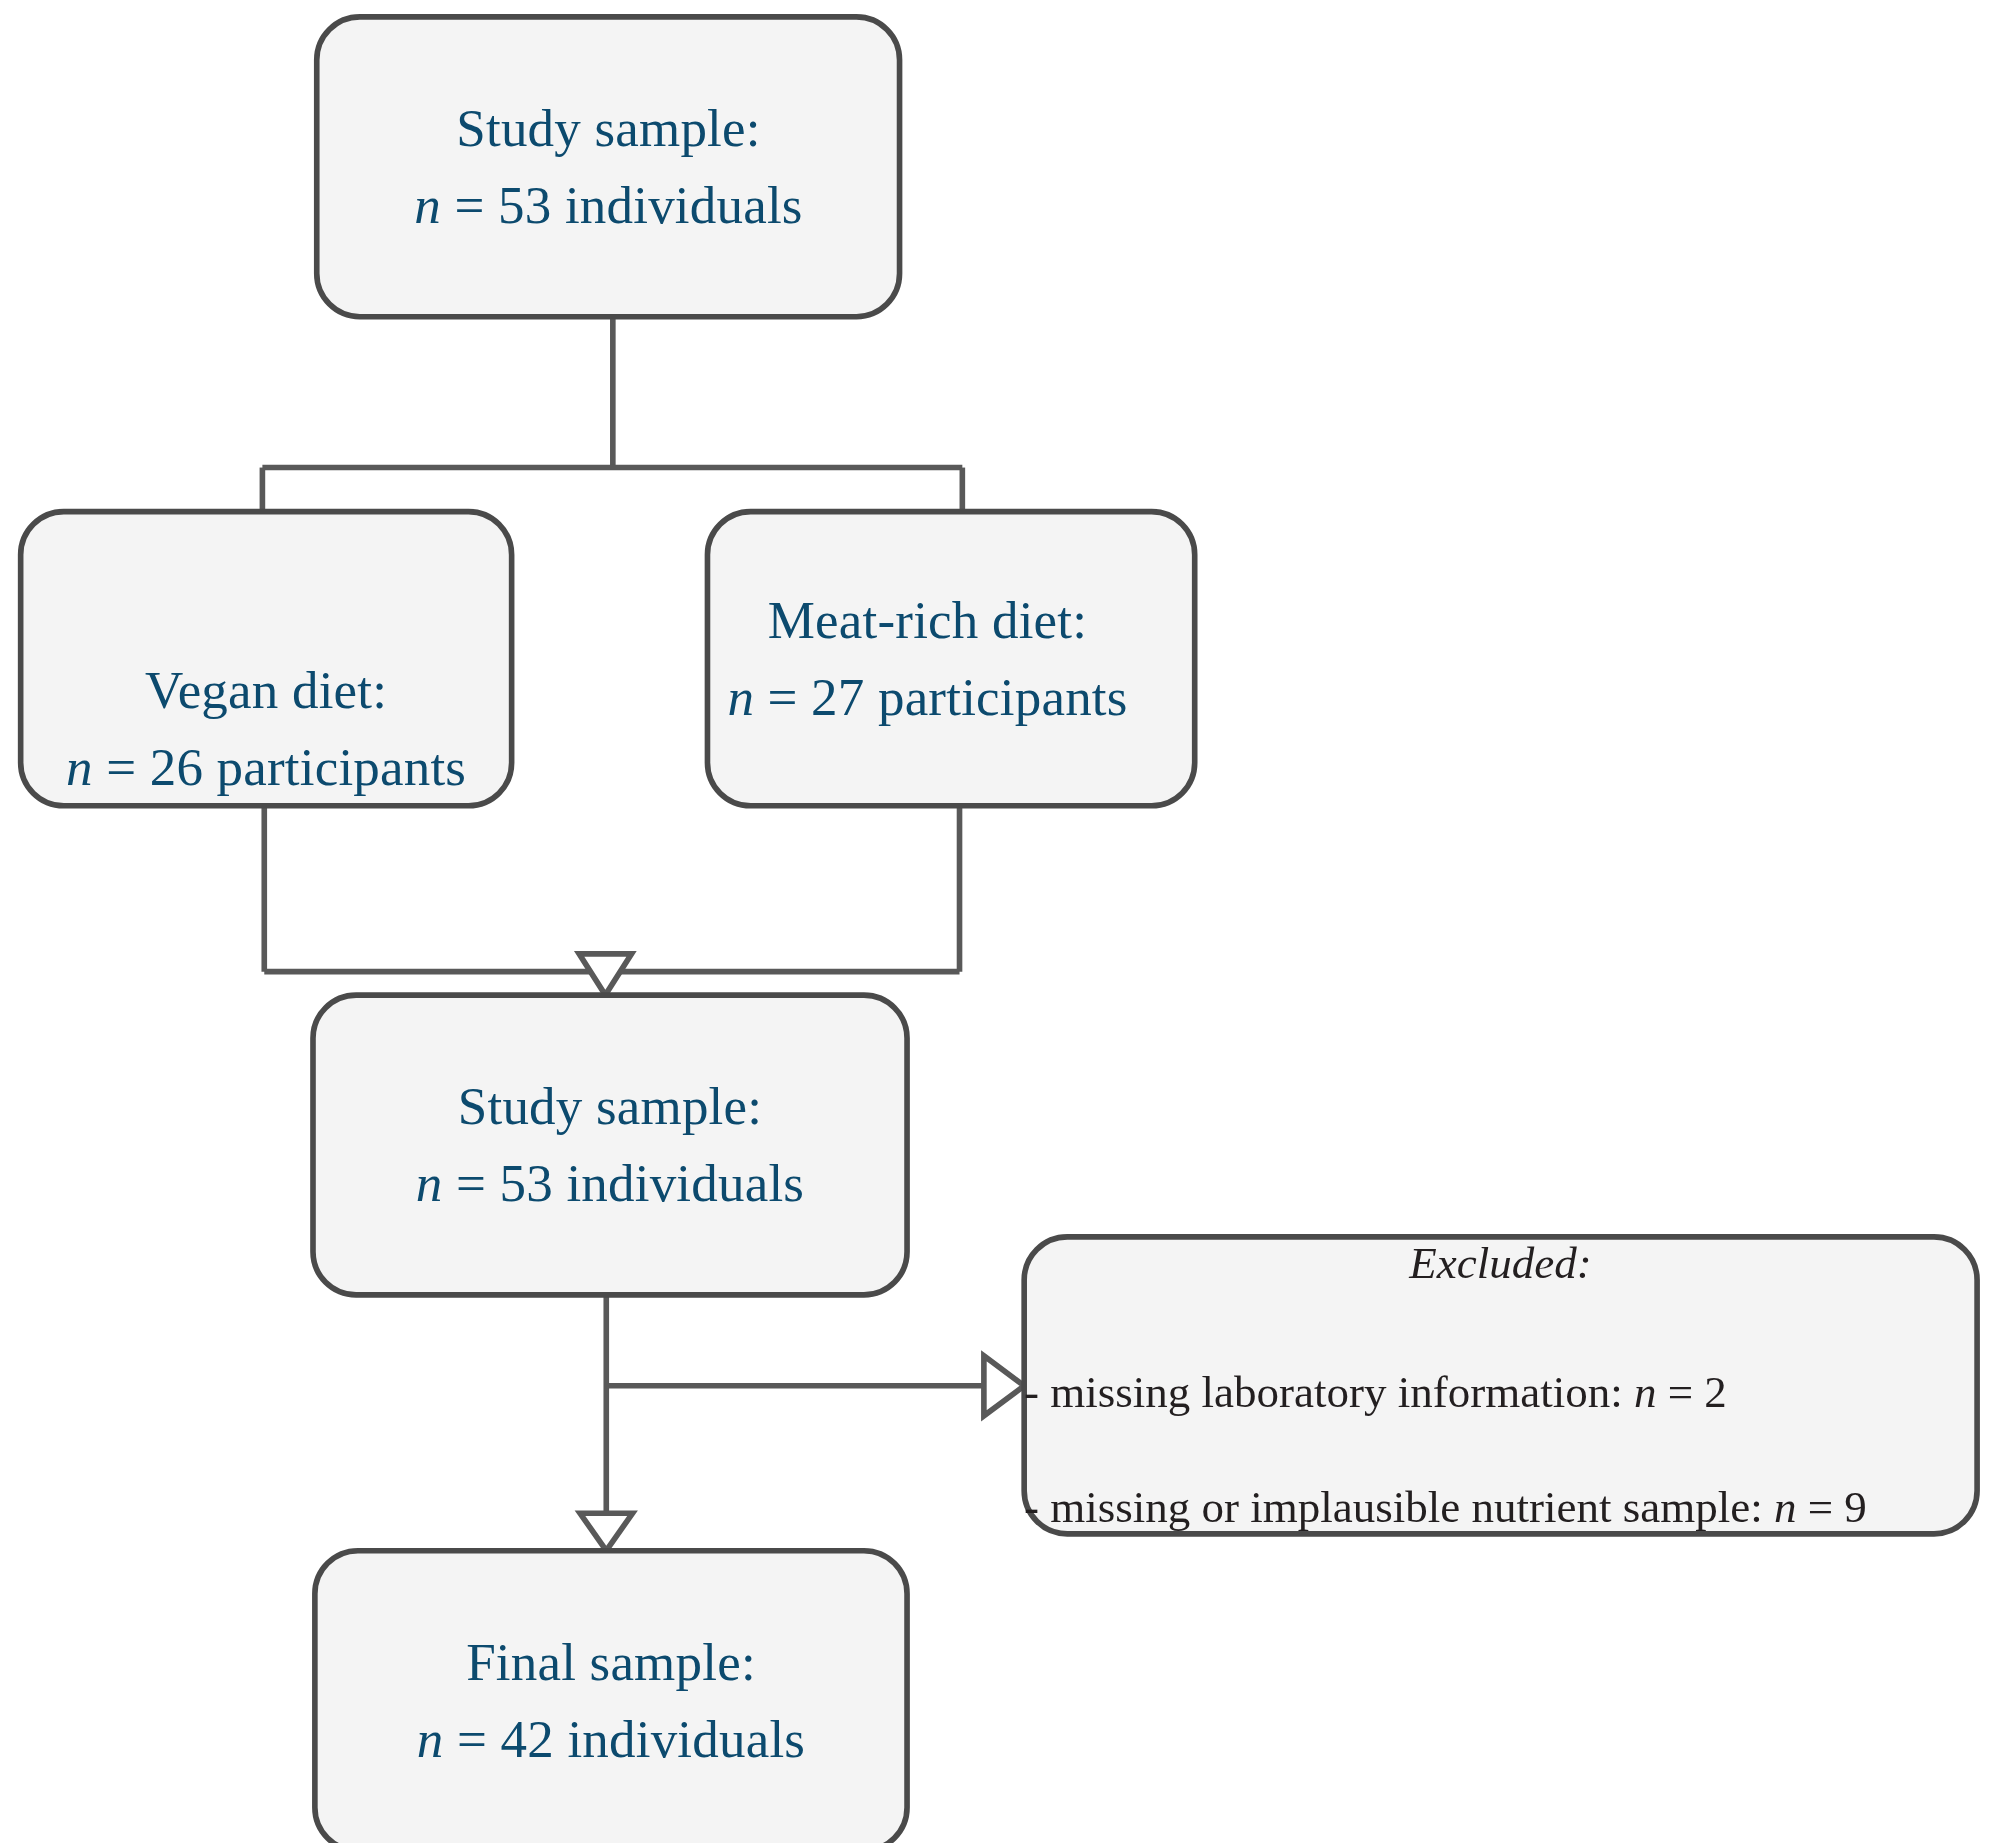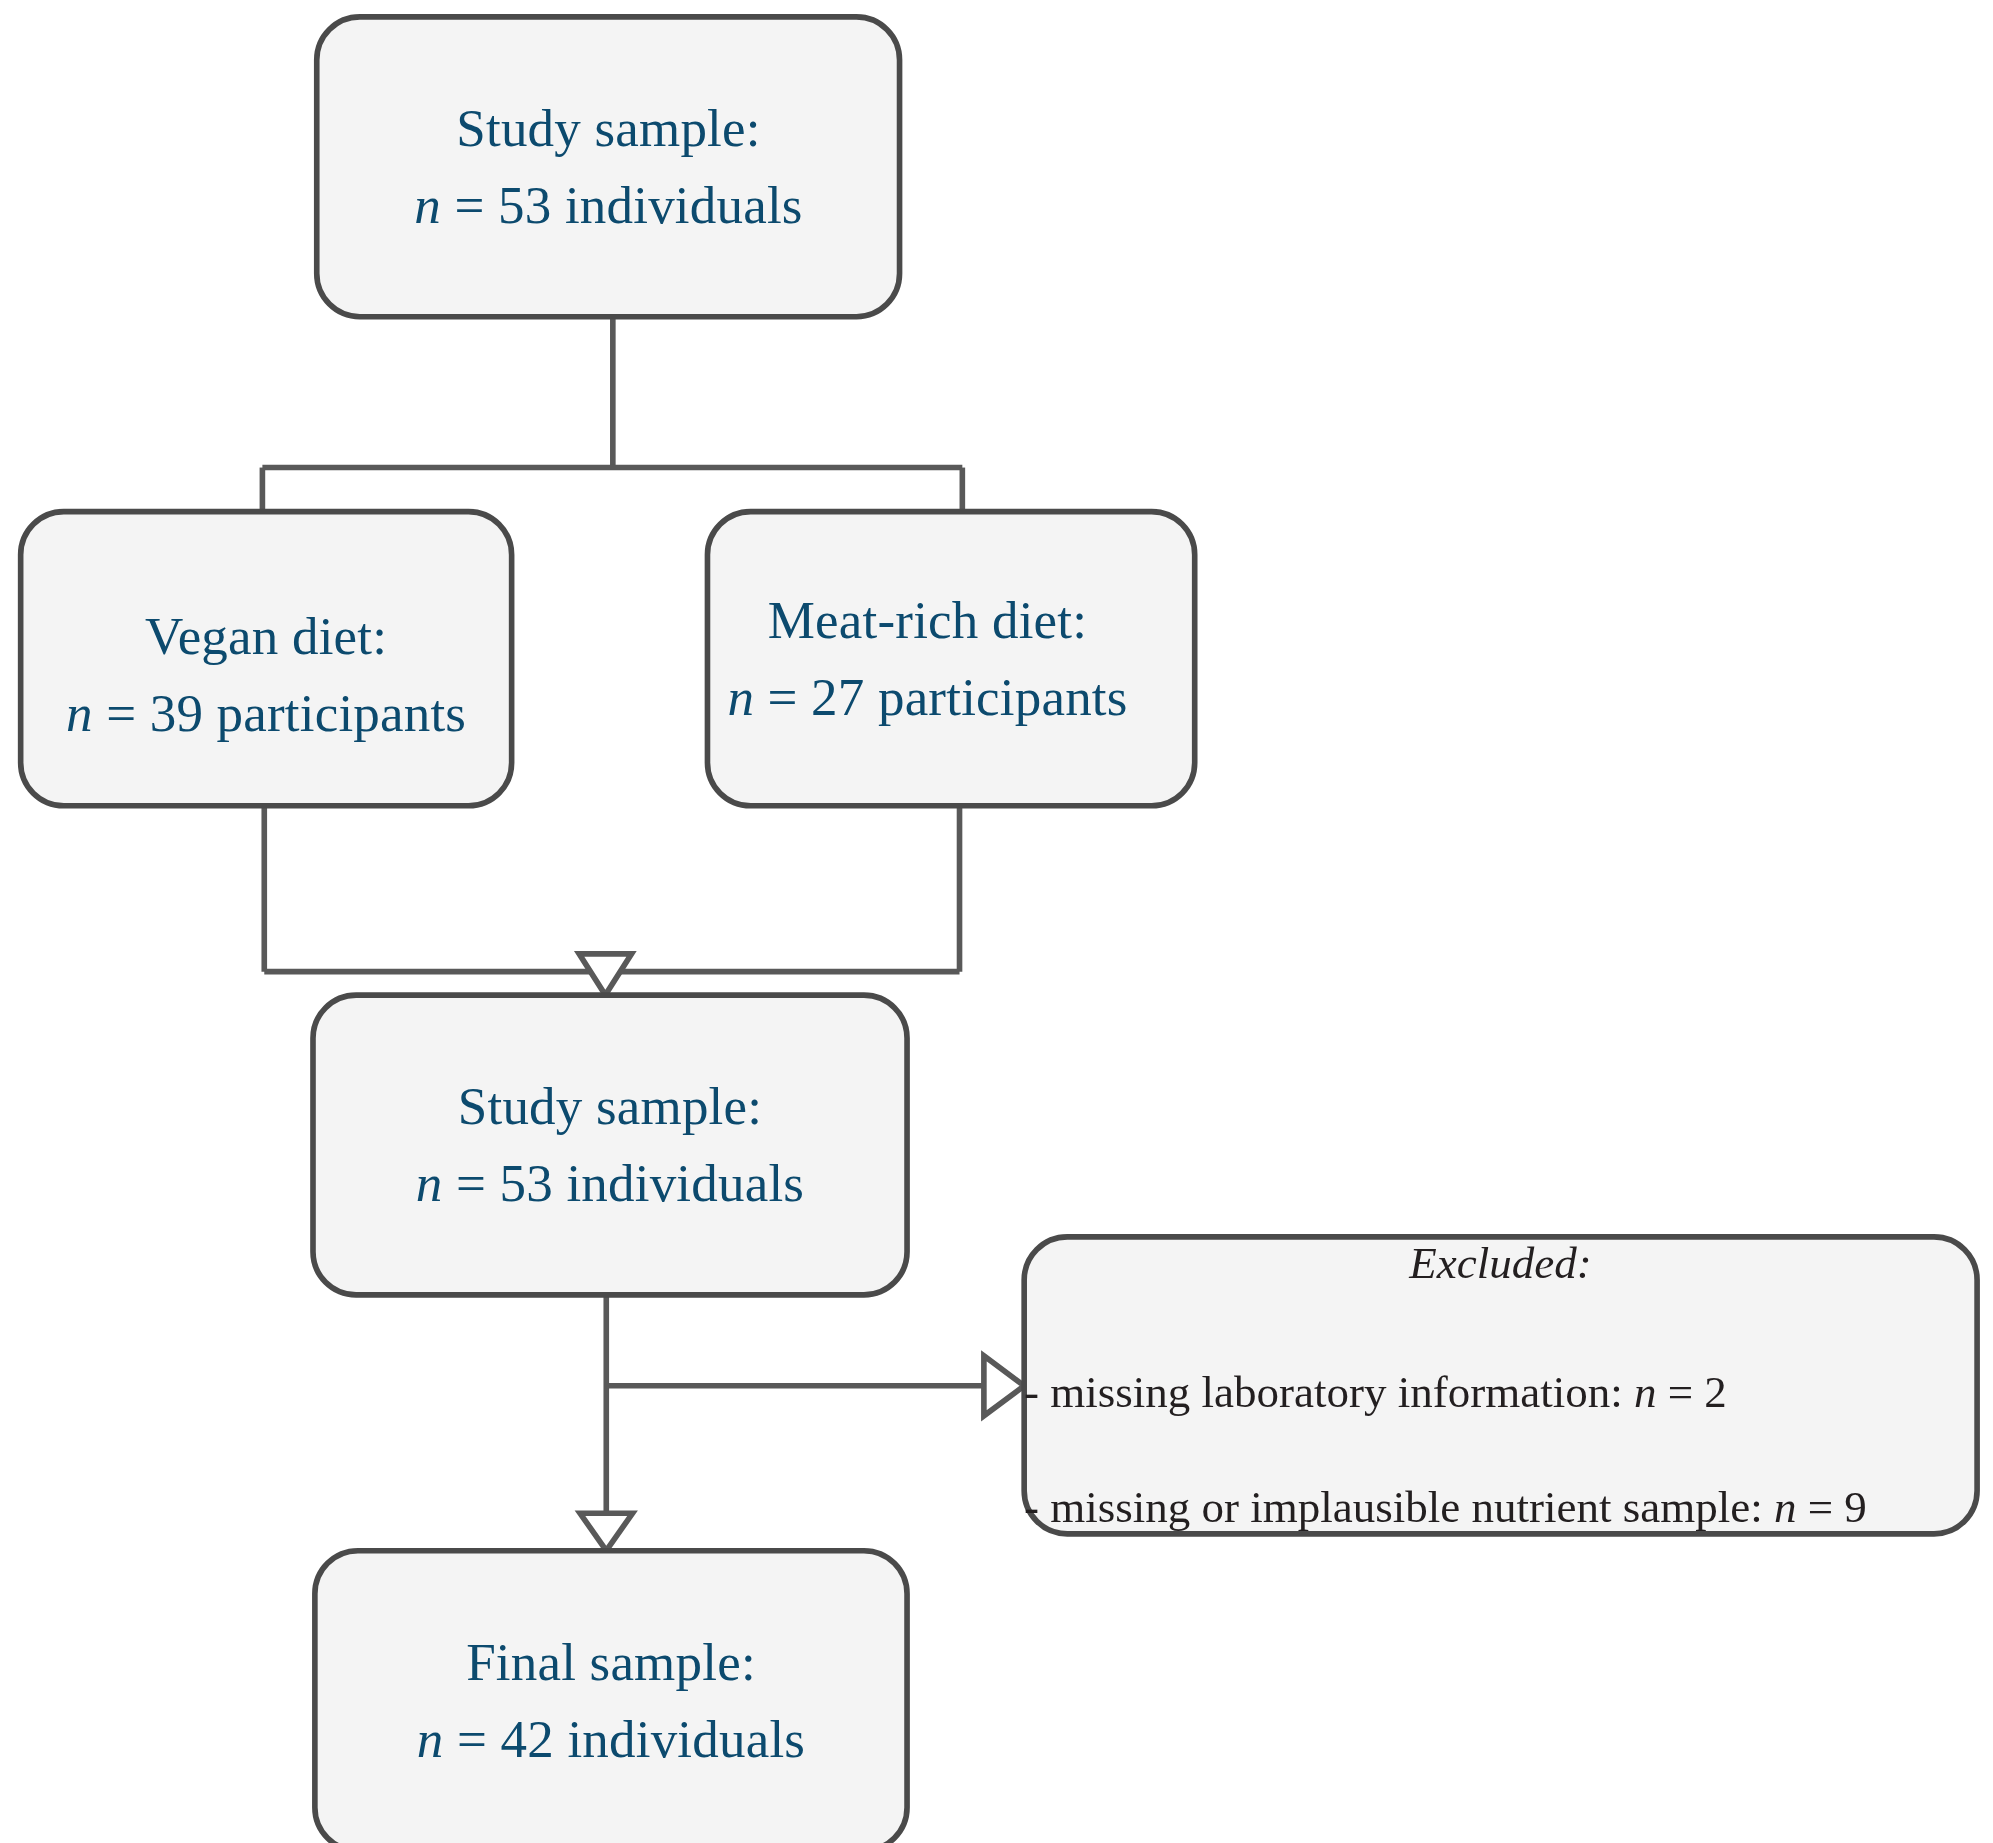--- a/index.html
+++ b/index.html
@@ -121,23 +121,23 @@
 
       <rect x="336" y="1655" width="632" height="320" rx="46" ry="46" fill="#f4f4f4" stroke="#4a4a4a" stroke-width="6"></rect>
     </g>
   </svg>
 
   <div class="node-label" style="left:317px; top:17px; width:583px; height:300px;">
     <div class="ln">Study sample:</div>
     <div class="ln"><span class="italic-n">n</span><span> = 53 individuals</span></div>
   </div>
 
-  <div class="node-label" style="left:20.6px; top:528px; width:491px; height:294px;">
+  <div class="node-label" style="left:20.6px; top:512px; width:491px; height:294px;justify-content:flex-end;">
     <div class="ln">Vegan diet:</div>
-    <div class="ln"><span class="italic-n">n</span><span> = 39 participants</span></div>
+    <div class="ln"><span class="italic-n">n</span><span> = 26 participants</span></div>
   </div>
 
   <div class="node-label" style="left:684px; top:512px; width:487px; height:294px;">
     <div class="ln">Meat-rich diet:</div>
     <div class="ln"><span class="italic-n">n</span><span> = 27 participants</span></div>
   </div>
 
   <div class="node-label" style="left:313px; top:995px; width:594px; height:300px;">
     <div class="ln">Study sample:</div>
     <div class="ln"><span class="italic-n">n</span><span> = 53 individuals</span></div>

